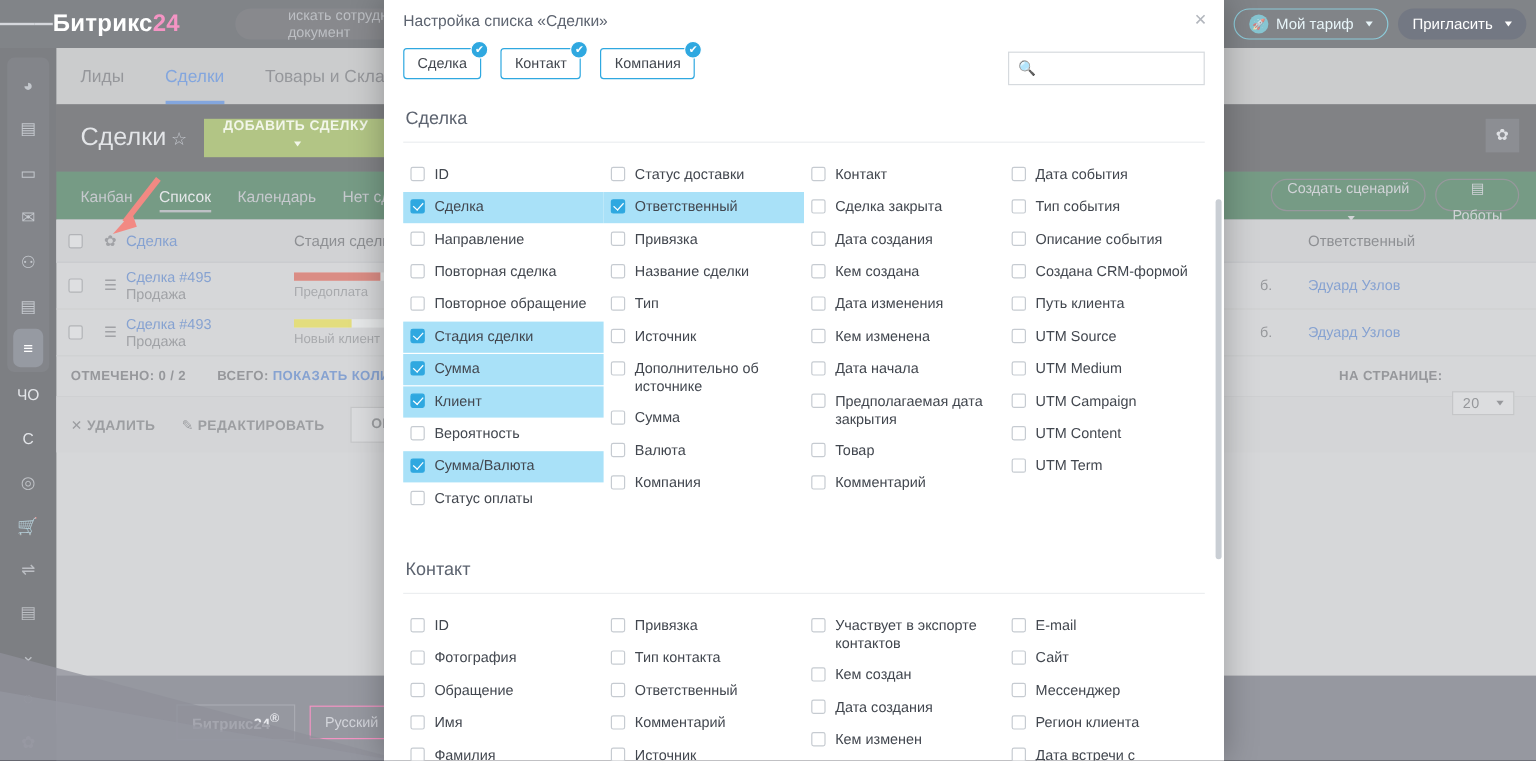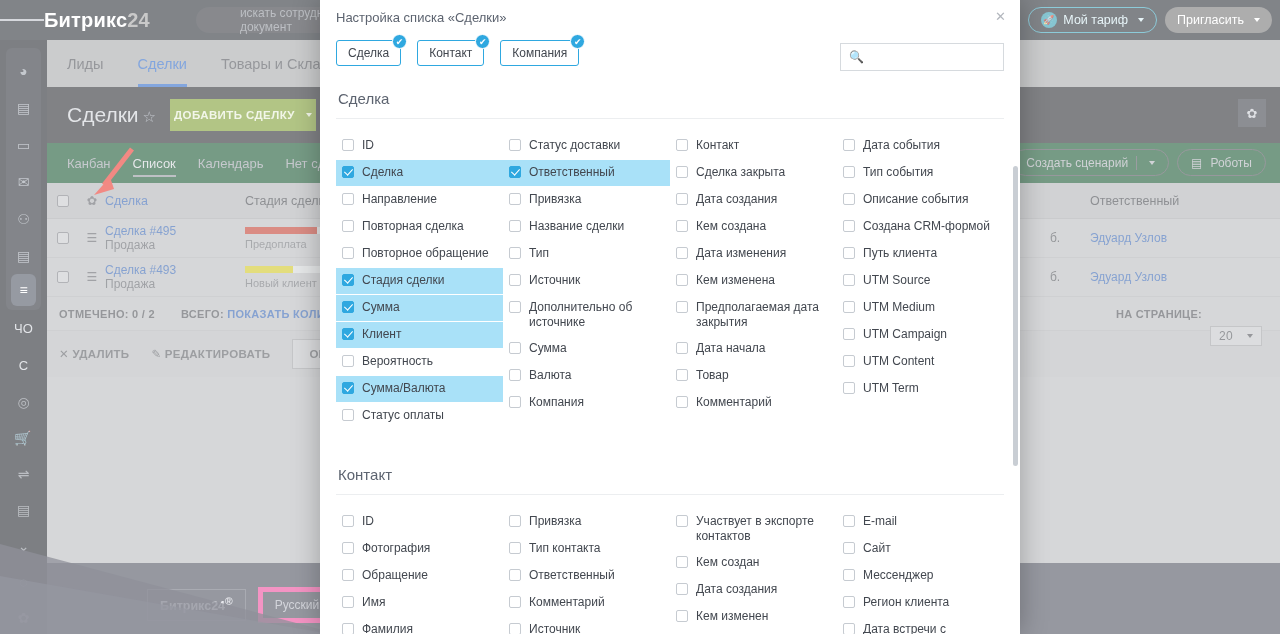--- a/index.html
+++ b/index.html
@@ -15,35 +15,35 @@
   
   .bg-app { position: absolute; inset: 0; background: #25262b; }
 
   .bg-topbar {
     position: absolute; left: 0; top: 0; width: 1280px; height: 40px;
     background: #262b33; display: flex; align-items: center;
   }
   .burger { width: 44px; height: 40px; display: flex; align-items: center; justify-content: center; }
   .burger span { display: block; width: 17px; height: 2px; background: #b8bcc4; margin: 2px 0; }
   .logo { color: #fff; font-size: 20px; font-weight: bold; letter-spacing: .2px; }
-  .logo .num { color: #a3a3a3; }
+  .logo .num { color: #ec4899; }
   .top-search {
     margin-left: 46px; width: 220px; height: 26px; border-radius: 13px;
     background: #32353c; color: #8d9199; font-size: 12px;
     display: flex; align-items: center; padding-left: 44px;
   }
   .top-right { position: absolute; right: 8px; top: 0; height: 40px; display: flex; align-items: center; gap: 8px; }
   .tr-text { color: #c2c6cc; font-size: 12.5px; }
   .caret { display: inline-block; margin-left: 4px; border-left: 3.5px solid transparent; border-right: 3.5px solid transparent; border-top: 4px solid currentColor; vertical-align: middle; }
   .pill {
     height: 26px; border-radius: 13px; display: flex; align-items: center; gap: 6px;
     padding: 0 12px; font-size: 12.5px; color: #fff;
   }
   .pill.outline { border: 1px solid #3aa5bd; color: #d7eef4; }
-  .pill.solid { background: #737373; }
+  .pill.solid { background: #0f172a; }
   .rocket { width: 16px; height: 16px; border-radius: 50%; background: #2f9bb0; display: inline-flex; align-items: center; justify-content: center; font-size: 9px; }
 
   .bg-sidebar {
     position: absolute; left: 0; top: 40px; width: 47px; height: 594px;
     background: #20232a;
   }
   .sb-group { margin: 8px 6px 0 6px; background: #2a2e36; border-radius: 6px; padding: 4px 0; }
   .sb-item { height: 37px; display: flex; align-items: center; justify-content: center; color: #9aa0aa; font-size: 14px; }
   .sb-item.active { background: #4b5160; border-radius: 6px; margin: 0 5px; height: 32px; color: #fff; }
   .sb-item.txt { color: #cfd3d9; font-size: 13px; }
@@ -54,30 +54,30 @@
     position: absolute; left: 0; top: 0; width: 1233px; height: 47px;
     background: #a5a7aa; display: flex; align-items: center; gap: 34px; padding-left: 20px;
   }
   .crm-tab { font-size: 14.5px; color: #4a4d53; position: relative; height: 47px; display: flex; align-items: center; }
   .crm-tab.active { color: #2a66c6; font-weight: 500; }
   .crm-tab.active::after { content: ""; position: absolute; left: 0; right: 0; bottom: 0; height: 3px; background: #2a66c6; }
 
   .page-head { position: absolute; left: 0; top: 47px; width: 1233px; height: 56px; background: #26282e; display: flex; align-items: center; padding-left: 20px; gap: 14px; }
   .page-title { font-size: 21px; color: #cfd2d7; }
   .star { color: #9aa0aa; font-size: 15px; margin-left: 4px; }
-  .btn-green { background: #7a9c2d; color: #e9efd9; font-size: 11.5px; font-weight: bold; letter-spacing: .4px; padding: 0 4px; height: 32px; display: flex; align-items: center; gap: 7px; }
+  .btn-green { background: #7a9c2d; color: #e9efd9; font-size: 11.5px; font-weight: bold; letter-spacing: .4px; padding: 0 16px; height: 32px; display: flex; align-items: center; gap: 7px; flex-direction: column; }
   .btn-ghost { border: 1px solid #4c4f56; color: #b9bdc4; font-size: 11.5px; font-weight: bold; height: 32px; display: flex; align-items: center; padding: 0 14px; }
   .gear-btn { position: absolute; right: 14px; top: 12px; width: 28px; height: 28px; background: #3a3d45; display: flex; align-items: center; justify-content: center; color: #c9ccd2; font-size: 13px; }
 
   .sub-toolbar { position: absolute; left: 0; top: 103px; width: 1233px; height: 40px; background: #14532d; display: flex; align-items: center; gap: 22px; padding-left: 20px; }
   .st-item { font-size: 13px; color: #9ea3ab; position: relative; height: 40px; display: flex; align-items: center; }
   .st-item.active { color: #d4d7dc; }
   .st-item.active::after { content: ""; position: absolute; left: 0; right: 0; bottom: 6px; height: 2px; background: #8f949c; }
   .tb-right { position: absolute; right: 14px; top: 6px; display: flex; gap: 8px; }
-  .tb-btn { border: 1px solid #4c4f56; border-radius: 14px; color: #b0b4bb; font-size: 12px; height: 27px; display: flex; align-items: center; gap: 8px; padding: 0 13px; }
+  .tb-btn { border: 1px solid #4c4f56; border-radius: 14px; color: #b0b4bb; font-size: 12px; height: 27px; display: flex; align-items: center; gap: 8px; padding: 0 13px; flex-direction: column; }
   .divider-v { width: 1px; height: 14px; background: #53565d; }
 
   .grid-area { position: absolute; left: 0; top: 143px; width: 1233px; height: 420px; background: #b9bbbe; }
   .grid-head { height: 36px; display: flex; align-items: center; background: #b0b2b6; border-bottom: 1px solid #a4a6aa; font-size: 12.5px; color: #3d4046; }
   .grid-row { height: 39px; display: flex; align-items: center; border-bottom: 1px solid #acaeb2; font-size: 12px; }
   .c-check { width: 32px; display: flex; justify-content: center; color: #6d7076; }
   .cbox-sq { width: 12px; height: 12px; border: 1px solid #7a7d83; border-radius: 2px; background: #c6c8cb; }
   .c-gear { width: 26px; color: #5d6066; text-align: center; }
   .c-name { width: 140px; color: #2f5fb0; }
   .c-name .sub { color: #5c5f66; font-size: 12px; }
@@ -91,21 +91,21 @@
   .grid-foot { height: 34px; display: flex; align-items: center; gap: 26px; padding-left: 12px; font-size: 11px; font-weight: bold; color: #4a4d53; letter-spacing: .3px; border-bottom: 1px solid #acaeb2; }
   .grid-foot .lnk { color: #2f5fb0; }
   .per-page { position: absolute; right: 18px; display: flex; align-items: center; gap: 8px; font-size: 11px; font-weight: bold; color: #4a4d53; }
   .per-sel { border: 1px solid #9b9da1; background: #c3c5c8; padding: 2px 8px; display: flex; gap: 10px; align-items: center; font-size: 12px; font-weight: normal; margin-top: 44px; }
   .act-bar { height: 46px; display: flex; align-items: center; gap: 22px; padding-left: 12px; background: #b5b7ba; font-size: 11.5px; font-weight: bold; color: #55585e; letter-spacing: .3px; }
   .act-btn { border: 1px solid #9b9da1; background: #c1c3c6; padding: 8px 16px; }
 
   .bg-footer { position: absolute; left: 47px; bottom: 0; width: 1233px; height: 71px; background: #4b4e5c; }
   .footer-inner { display: flex; align-items: center; gap: 12px; padding: 24px 0 0 100px; font-size: 12px; color: #a9acb8; }
   .f-chip { border: 1px solid #6b6e7b; padding: 6px 12px; color: #d6d8e0; font-weight: bold; font-size: 12.5px; }
-  .f-chip2 { border: 5px solid #ec4899; padding: 6px 12px; color: #b4b7c2; font-size: 12px; }
+  .f-chip2 { border: 1px solid #ec4899; padding: 6px 12px; color: #b4b7c2; font-size: 12px; }
   .f-sep { width: 1px; height: 16px; background: #6b6e7b; }
 
   .diag { position: absolute; left: 0; bottom: 0; width: 1280px; height: 120px; overflow: hidden; pointer-events: none; }
 
   
   .arrow { position: absolute; left: 92px; top: 145px; width: 46px; height: 52px; }
 
   
   .dim { position: absolute; inset: 0; background: rgba(255,255,255,0.42); }
 
@@ -492,25 +492,25 @@
               <div class="opt">
                 <span class="cb"></span>
                 <span class="lbl">Дата изменения</span>
               </div>
               <div class="opt">
                 <span class="cb"></span>
                 <span class="lbl">Кем изменена</span>
               </div>
               <div class="opt">
                 <span class="cb"></span>
+                <span class="lbl">Дата начала</span>
+              </div>
+              <div class="opt">
+                <span class="cb"></span>
                 <span class="lbl">Предполагаемая дата закрытия</span>
-              </div>
-              <div class="opt">
-                <span class="cb"></span>
-                <span class="lbl">Дата начала</span>
               </div>
               <div class="opt">
                 <span class="cb"></span>
                 <span class="lbl">Товар</span>
               </div>
               <div class="opt">
                 <span class="cb"></span>
                 <span class="lbl">Комментарий</span>
               </div>
             </div>

